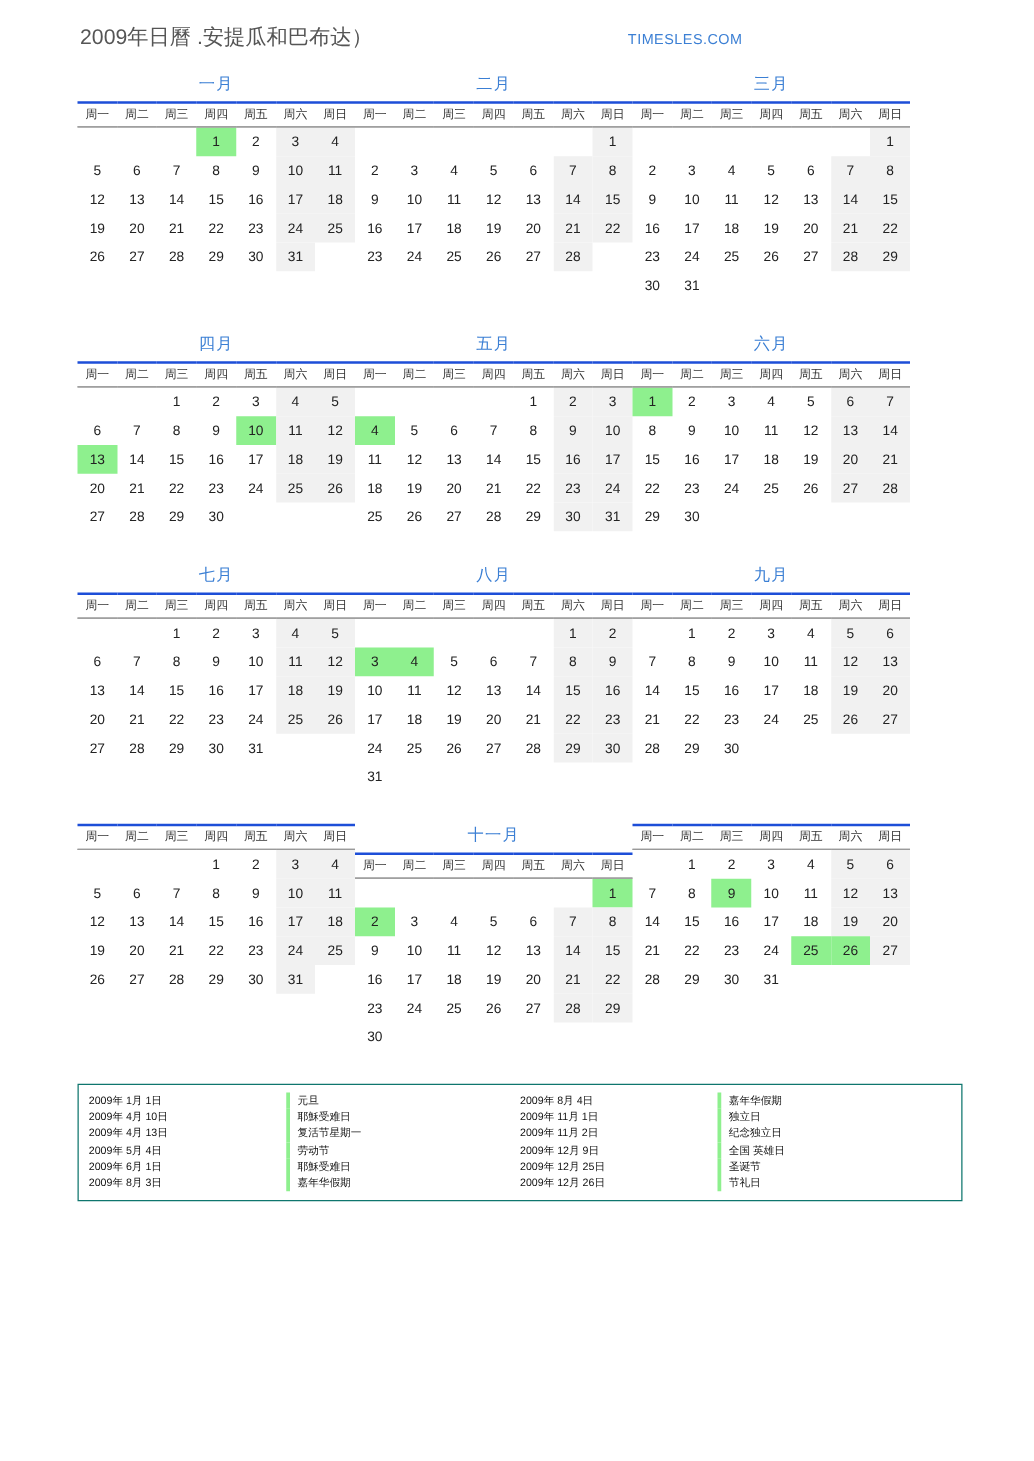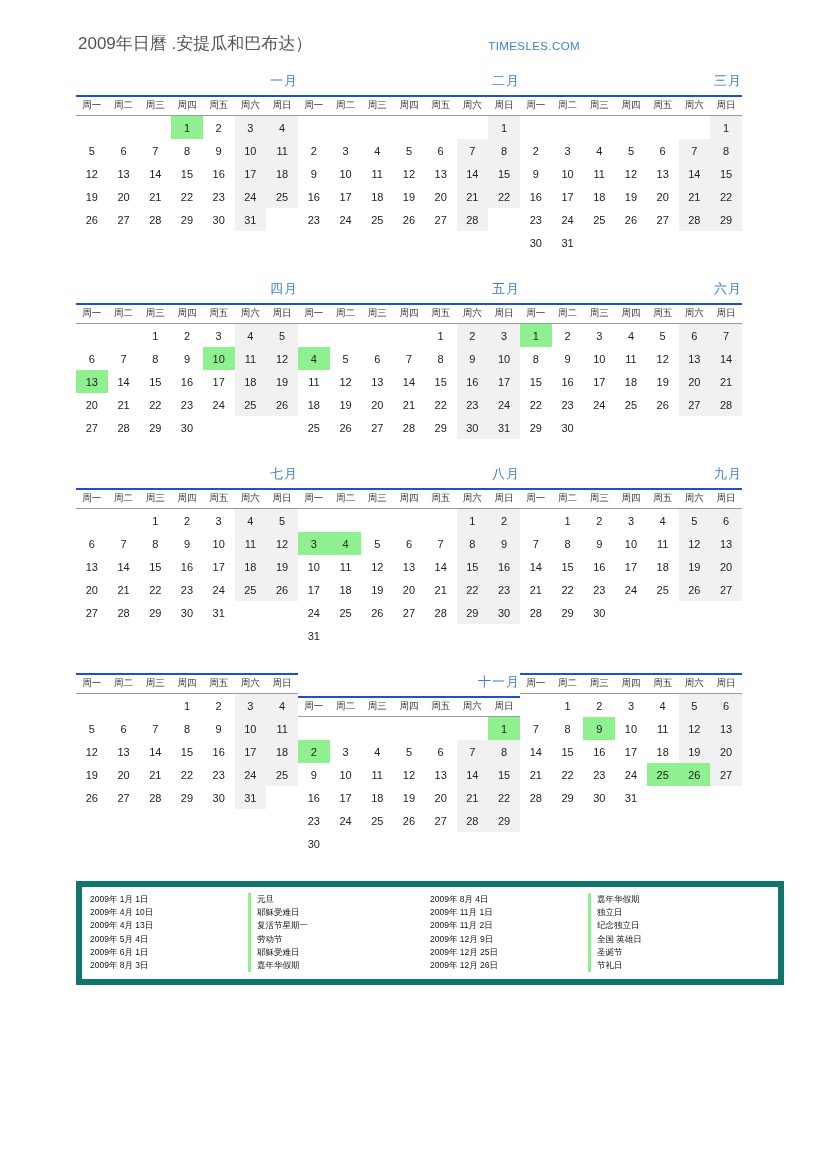--- a/index.html
+++ b/index.html
@@ -12,21 +12,21 @@
     height: 1169px;
     font-family: "Liberation Sans", sans-serif;
     color: #000000;
     position: relative;
   }
   .page {
     width: 658px;
     height: 1169px;
     position: relative;
     box-sizing: border-box;
-    padding: 18px;
+    padding: 4px;
   }
   .header {
     position: relative;
     height: 46px;
     padding: 14px 60px 0 60px;
     box-sizing: border-box;
   }
   .title {
     font-size: 17px;
     color: #555555;
@@ -48,21 +48,21 @@
   }
   .row {
     display: flex;
     justify-content: space-between;
     margin-bottom: 26px;
   }
   .month {
     width: 222px;
   }
   .month-name {
-    text-align: right;
+    text-align: center;
     color: #3b7fd4;
     font-size: 13px;
     margin-bottom: 5px;
     letter-spacing: 1px;
   }
   table.cal {
     border-collapse: collapse;
     width: 222px;
     table-layout: fixed;
   }
@@ -90,21 +90,21 @@
     background: #f1f1f1;
   }
   td.hl {
     background: #8ef08e;
   }
   td.empty {
     background: transparent;
   }
   .legend {
     margin: 8px 58px 0 58px;
-    border: 6px solid #0f766e;
+    border: 1px solid #0f766e;
     padding: 6px 8px 7px 8px;
     box-sizing: border-box;
     width: 708px;
     display: flex;
   }
   .legend-col {
     display: flex;
     width: 50%;
   }
   .legend-dates {

